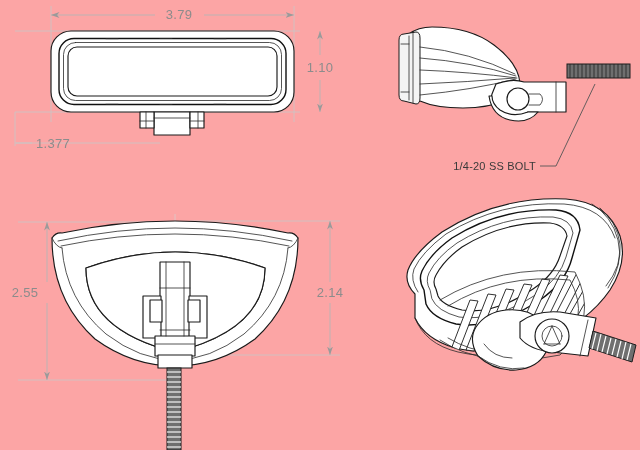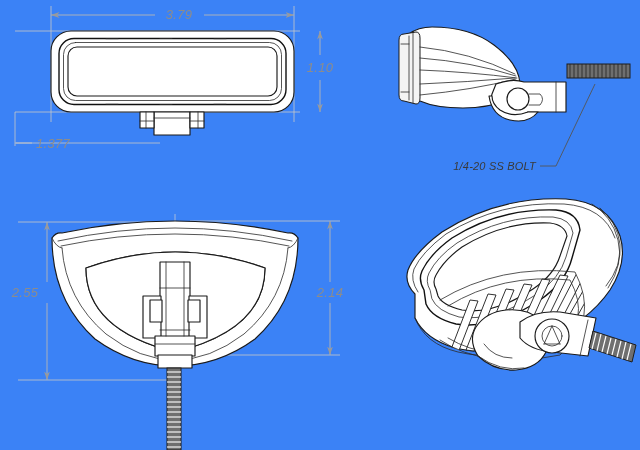--- a/index.html
+++ b/index.html
@@ -1,18 +1,18 @@
 <!DOCTYPE html>
 <html><head>
 <meta charset="utf-8">
 <style>
   html,body{margin:0;padding:0;background:#ffffff;}
   body{width:640px;height:450px;overflow:hidden;
        font-family:"Liberation Sans","DejaVu Sans",sans-serif;}
-  #stage{position:relative;width:640px;height:450px;background:#3b82f6;font-style:italic;}
+  #stage{position:relative;width:640px;height:450px;background:#fca5a5;}
   svg{display:block;}
   .dimtext{font-family:"Liberation Sans","DejaVu Sans",sans-serif;
            font-size:13px;fill:#8c8c8c;letter-spacing:0.3px;}
   .calltext{font-family:"Liberation Sans","DejaVu Sans",sans-serif;
             font-size:11px;fill:#3a3a3a;letter-spacing:0.2px;}
   .dimline{stroke:#b5b5b5;stroke-width:0.9;fill:none;}
   .extline{stroke:#c8c8c8;stroke-width:0.8;fill:none;}
   .centerline{stroke:#d2d2d2;stroke-width:0.7;fill:none;stroke-dasharray:10 3 2 3;}
   .leader{stroke:#555;stroke-width:0.9;fill:none;}
   .part{stroke:#1a1a1a;stroke-width:1.15;fill:#ffffff;stroke-linejoin:round;stroke-linecap:round;}

